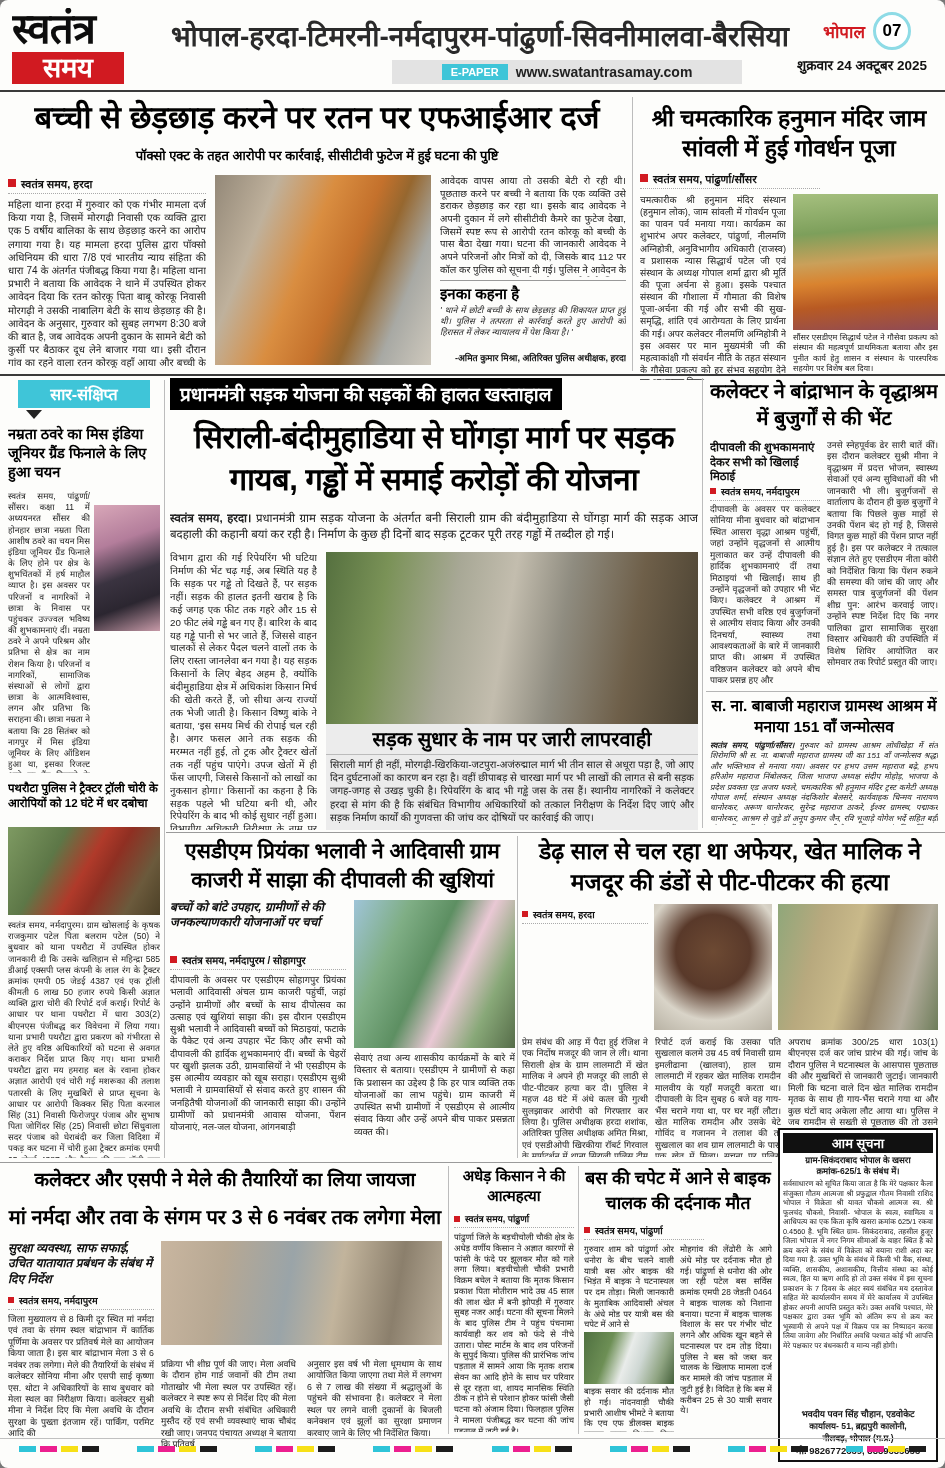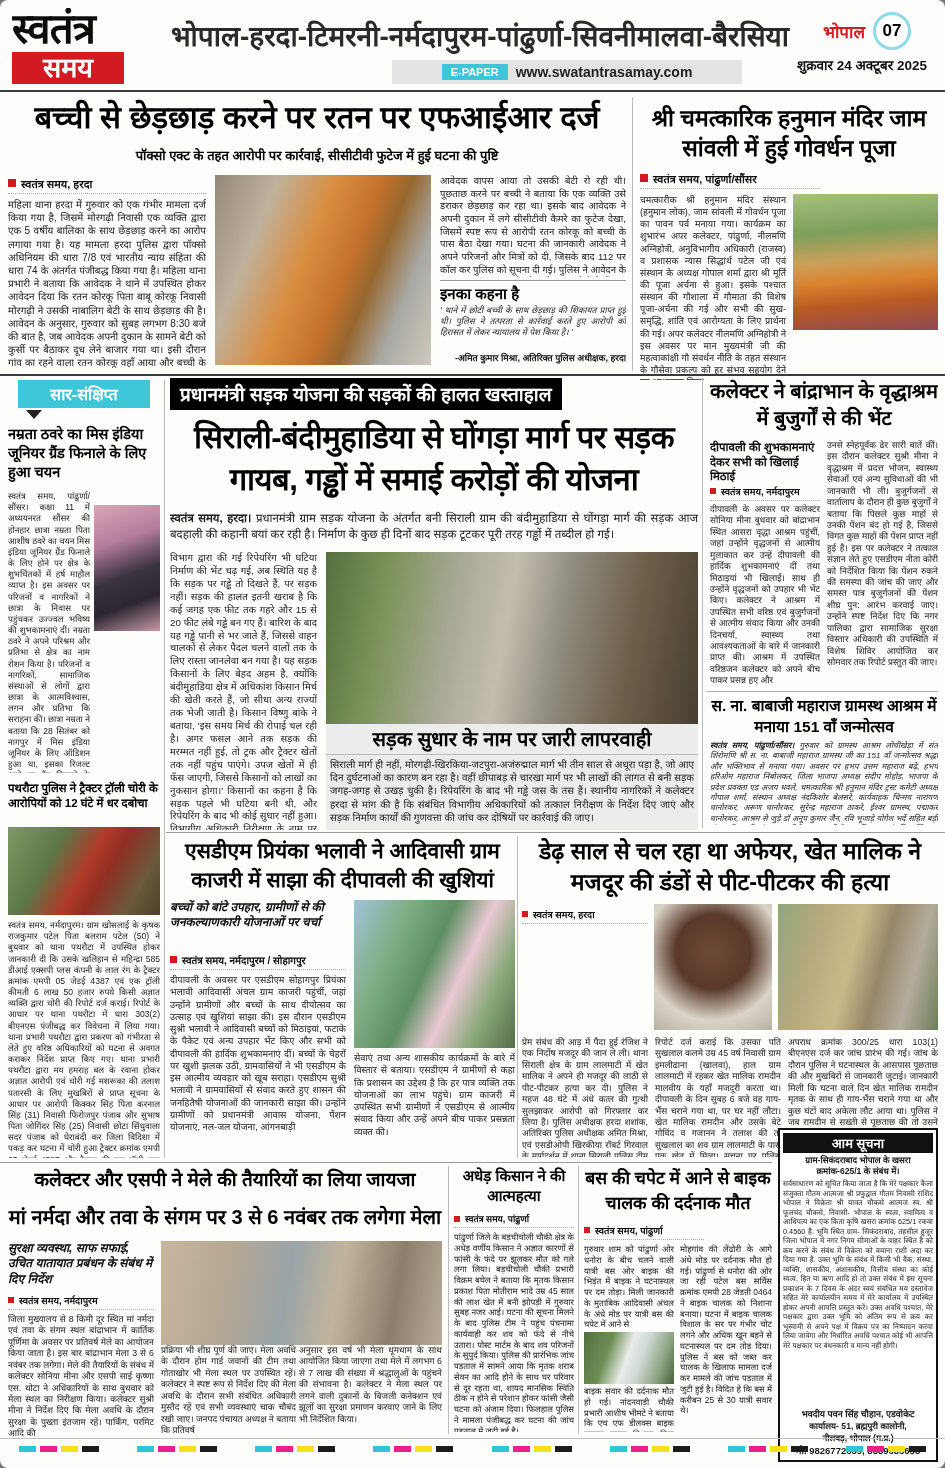--- a/index.html
+++ b/index.html
@@ -88,20 +88,21 @@
   <section class="abs story" style="left:640px;top:96px;width:298px;height:276px;margin-top:8px;">
     <h1 class="hl ctr" style="margin:0;font-size:23px;height:62px;line-height:1.3;overflow:hidden;">श्री चमत्कारिक हनुमान मंदिर जाम सांवली में हुई गोवर्धन पूजा</h1>
     <div class="byline" style="font-size:11px;height:16px;margin-top:4px;width:180px;">
       <span class="bysq"></span>
       <span>स्वतंत्र समय, पांढुर्णा/सौंसर</span>
     </div>
     <div style="display:flex;gap:7px;margin-top:5px;height:186px;">
       <p class="bodytxt jb" style="margin:0;font-size:9.2px;width:146px;flex:0 0 auto;">चमत्कारीक श्री हनुमान मंदिर संस्थान (हनुमान लोक), जाम सांवली में गोवर्धन पूजा का पावन पर्व मनाया गया। कार्यक्रम का शुभारंभ अपर कलेक्टर, पांढुर्णा, नीलमणि अग्निहोत्री, अनुविभागीय अधिकारी (राजस्व) व प्रशासक न्यास सिद्धार्थ पटेल जी एवं संस्थान के अध्यक्ष गोपाल शर्मा द्वारा श्री मूर्ति की पूजा अर्चना से हुआ। इसके पश्चात संस्थान की गौशाला में गौमाता की विशेष पूजा-अर्चना की गई और सभी की सुख-समृद्धि, शांति एवं आरोग्यता के लिए प्रार्थना की गई। अपर कलेक्टर नीलमणि अग्निहोत्री ने इस अवसर पर मान मुख्यमंत्री जी की महत्वाकांक्षी गौ संवर्धन नीति के तहत संस्थान के गौसेवा प्रकल्प को हर संभव सहयोग देने का आश्वासन दिया।</p>
       <div style="flex:1;display:flex;flex-direction:column;">
         <div class="photo ph-gov" style="width:100%;height:136px;"></div>
+        <p class="cap" style="margin:3px 0 0;font-size:8px;line-height:1.3;flex:1;">सौंसर एसडीएम सिद्धार्थ पटेल ने गौसेवा प्रकल्प को संस्थान की महत्वपूर्ण प्राथमिकता बताया और इस पुनीत कार्य हेतु शासन व संस्थान के पारस्परिक सहयोग पर विशेष बल दिया।</p>
       </div>
     </div>
   </section>
   <div class="hline" style="left:0;top:374px;width:945px;height:2px;background:#3a3a3a;"></div>
 
   <aside class="abs story" style="left:8px;top:380px;width:152px;height:778px;">
     <div class="ctr" style="background:#3fc5d8;color:#fff;font-weight:900;font-size:16px;width:132px;margin:0 auto;padding:3px 0;">सार-संक्षिप्त</div>
     <div class="tri" style="margin:2px 0 0 18px;"></div>
     <h3 class="hl" style="margin:6px 0 4px;font-size:14.5px;line-height:1.3;height:62px;overflow:hidden;">नम्रता ठवरे का मिस इंडिया जूनियर ग्रैंड फिनाले के लिए हुआ चयन</h3>
     <div style="height:282px;overflow:hidden;">
@@ -201,21 +202,21 @@
       <div style="width:146px;flex:0 0 auto;">
         <div class="subhead ital" style="font-size:12px;height:50px;">सुरक्षा व्यवस्था, साफ सफाई, उचित यातायात प्रबंधन के संबंध में दिए निर्देश</div>
         <div class="byline" style="font-size:9.5px;height:14px;margin-top:2px;">
           <span class="bysq" style="width:6px;height:6px;"></span>
           <span>स्वतंत्र समय, नर्मदापुरम</span>
         </div>
         <p class="bodytxt" style="margin:4px 0 0;font-size:8.8px;line-height:1.3;height:148px;">जिला मुख्यालय से 8 किमी दूर स्थित मां नर्मदा एवं तवा के संगम स्थल बांद्राभान में कार्तिक पूर्णिमा के अवसर पर प्रतिवर्ष मेले का आयोजन किया जाता है। इस बार बांद्राभान मेला 3 से 6 नवंबर तक लगेगा। मेले की तैयारियों के संबंध में कलेक्टर सोनिया मीना और एसपी साई कृष्णा एस. थोटा ने अधिकारियों के साथ बुधवार को मेला स्थल का निरीक्षण किया। कलेक्टर सुश्री मीना ने निर्देश दिए कि मेला अवधि के दौरान सुरक्षा के पुख्ता इंतजाम रहें। पार्किंग, परमिट आदि की</p>
       </div>
       <div style="flex:1;display:flex;flex-direction:column;">
         <div class="photo ph-mela" style="width:100%;height:104px;"></div>
-        <div style="display:flex;gap:3px;margin-top:0;height:110px;">
+        <div style="display:flex;gap:11px;margin-top:14px;height:110px;">
           <p class="bodytxt" style="margin:0;font-size:8.8px;line-height:1.3;width:135px;flex:0 0 auto;">प्रक्रिया भी शीघ्र पूर्ण की जाए। मेला अवधि के दौरान होम गार्ड जवानों की टीम तथा गोताखोर भी मेला स्थल पर उपस्थित रहें। कलेक्टर ने स्पष्ट रूप से निर्देश दिए की मेला अवधि के दौरान सभी संबंधित अधिकारी मुस्तैद रहें एवं सभी व्यवस्थाएं चाक चौबंद रखी जाए। जनपद पंचायत अध्यक्ष ने बताया कि प्रतिवर्ष</p>
           <p class="bodytxt" style="margin:0;font-size:8.8px;line-height:1.3;flex:1;">अनुसार इस वर्ष भी मेला धूमधाम के साथ आयोजित किया जाएगा तथा मेले में लगभग 6 से 7 लाख की संख्या में श्रद्धालुओं के पहुंचने की संभावना है। कलेक्टर ने मेला स्थल पर लगने वाली दुकानों के बिजली कनेक्शन एवं झूलों का सुरक्षा प्रमाणन करवाए जाने के लिए भी निर्देशित किया।</p>
         </div>
       </div>
     </div>
   </section>
   <div class="vline" style="left:448px;top:1166px;height:268px;"></div>
 
   <section class="abs story" style="left:454px;top:1166px;width:120px;height:268px;">
     <h1 class="hl ctr" style="margin:0;font-size:15px;line-height:1.35;height:44px;overflow:hidden;">अधेड़ किसान ने की आत्महत्या</h1>

